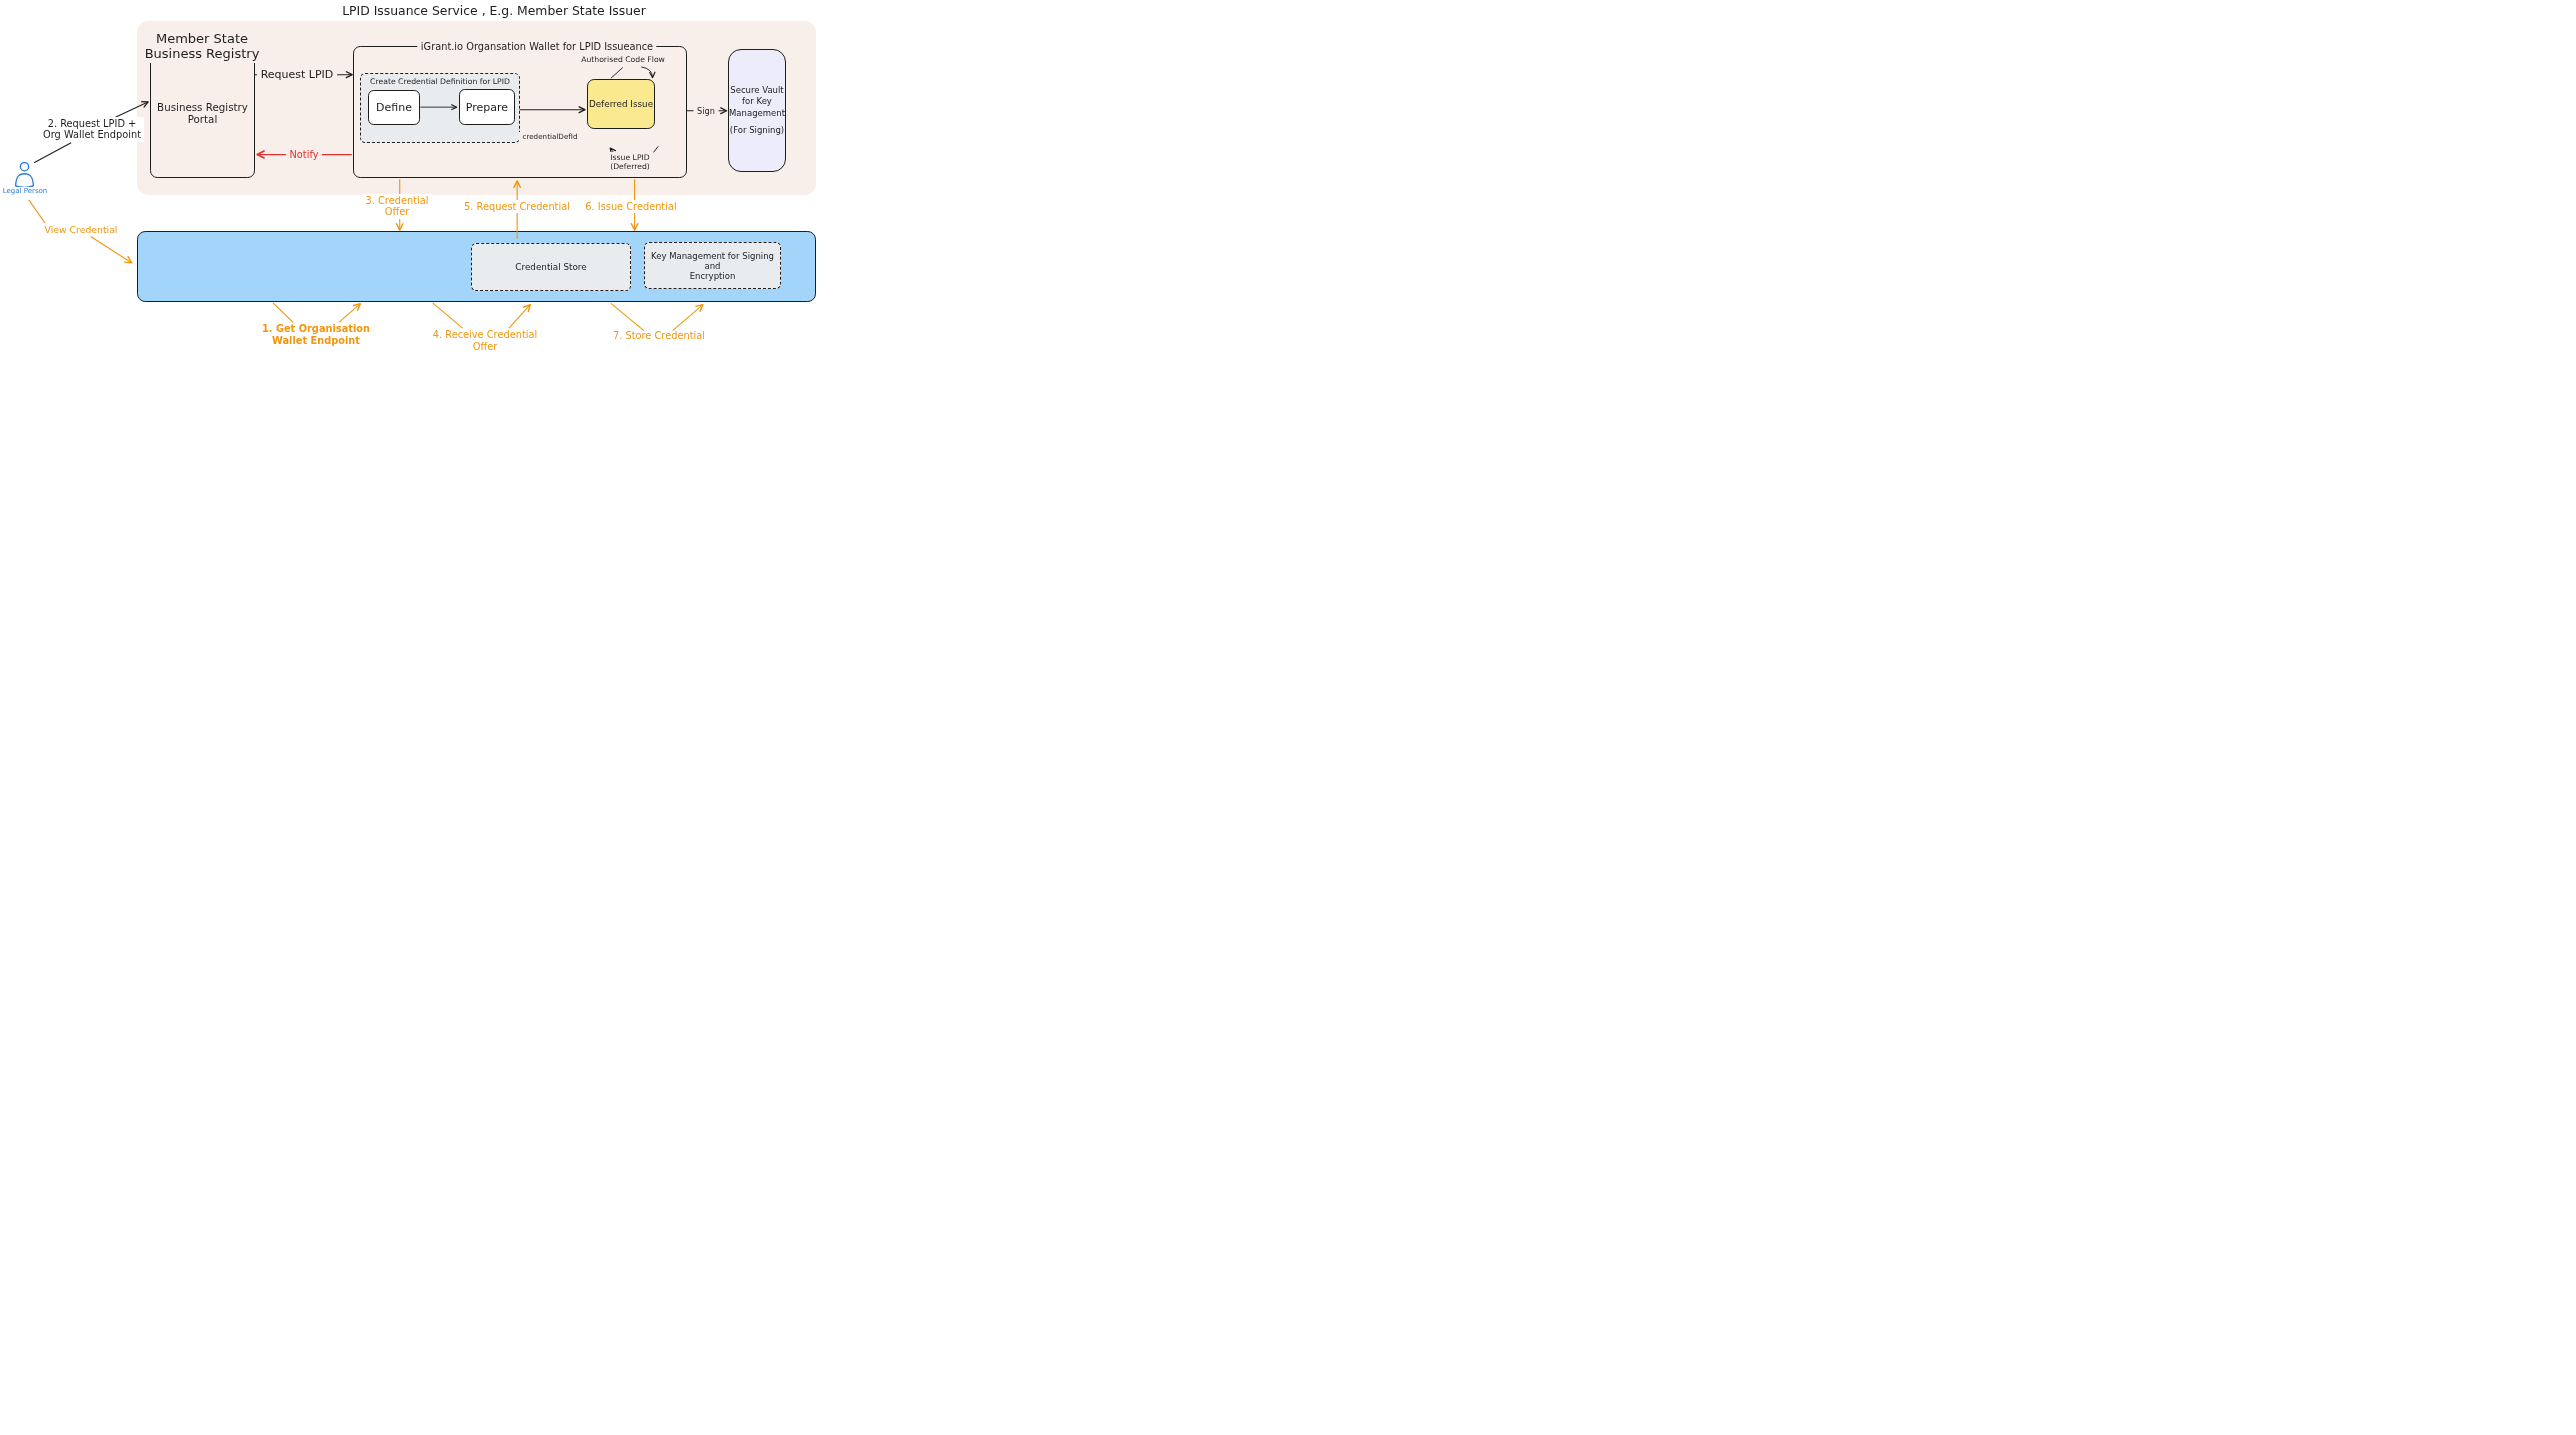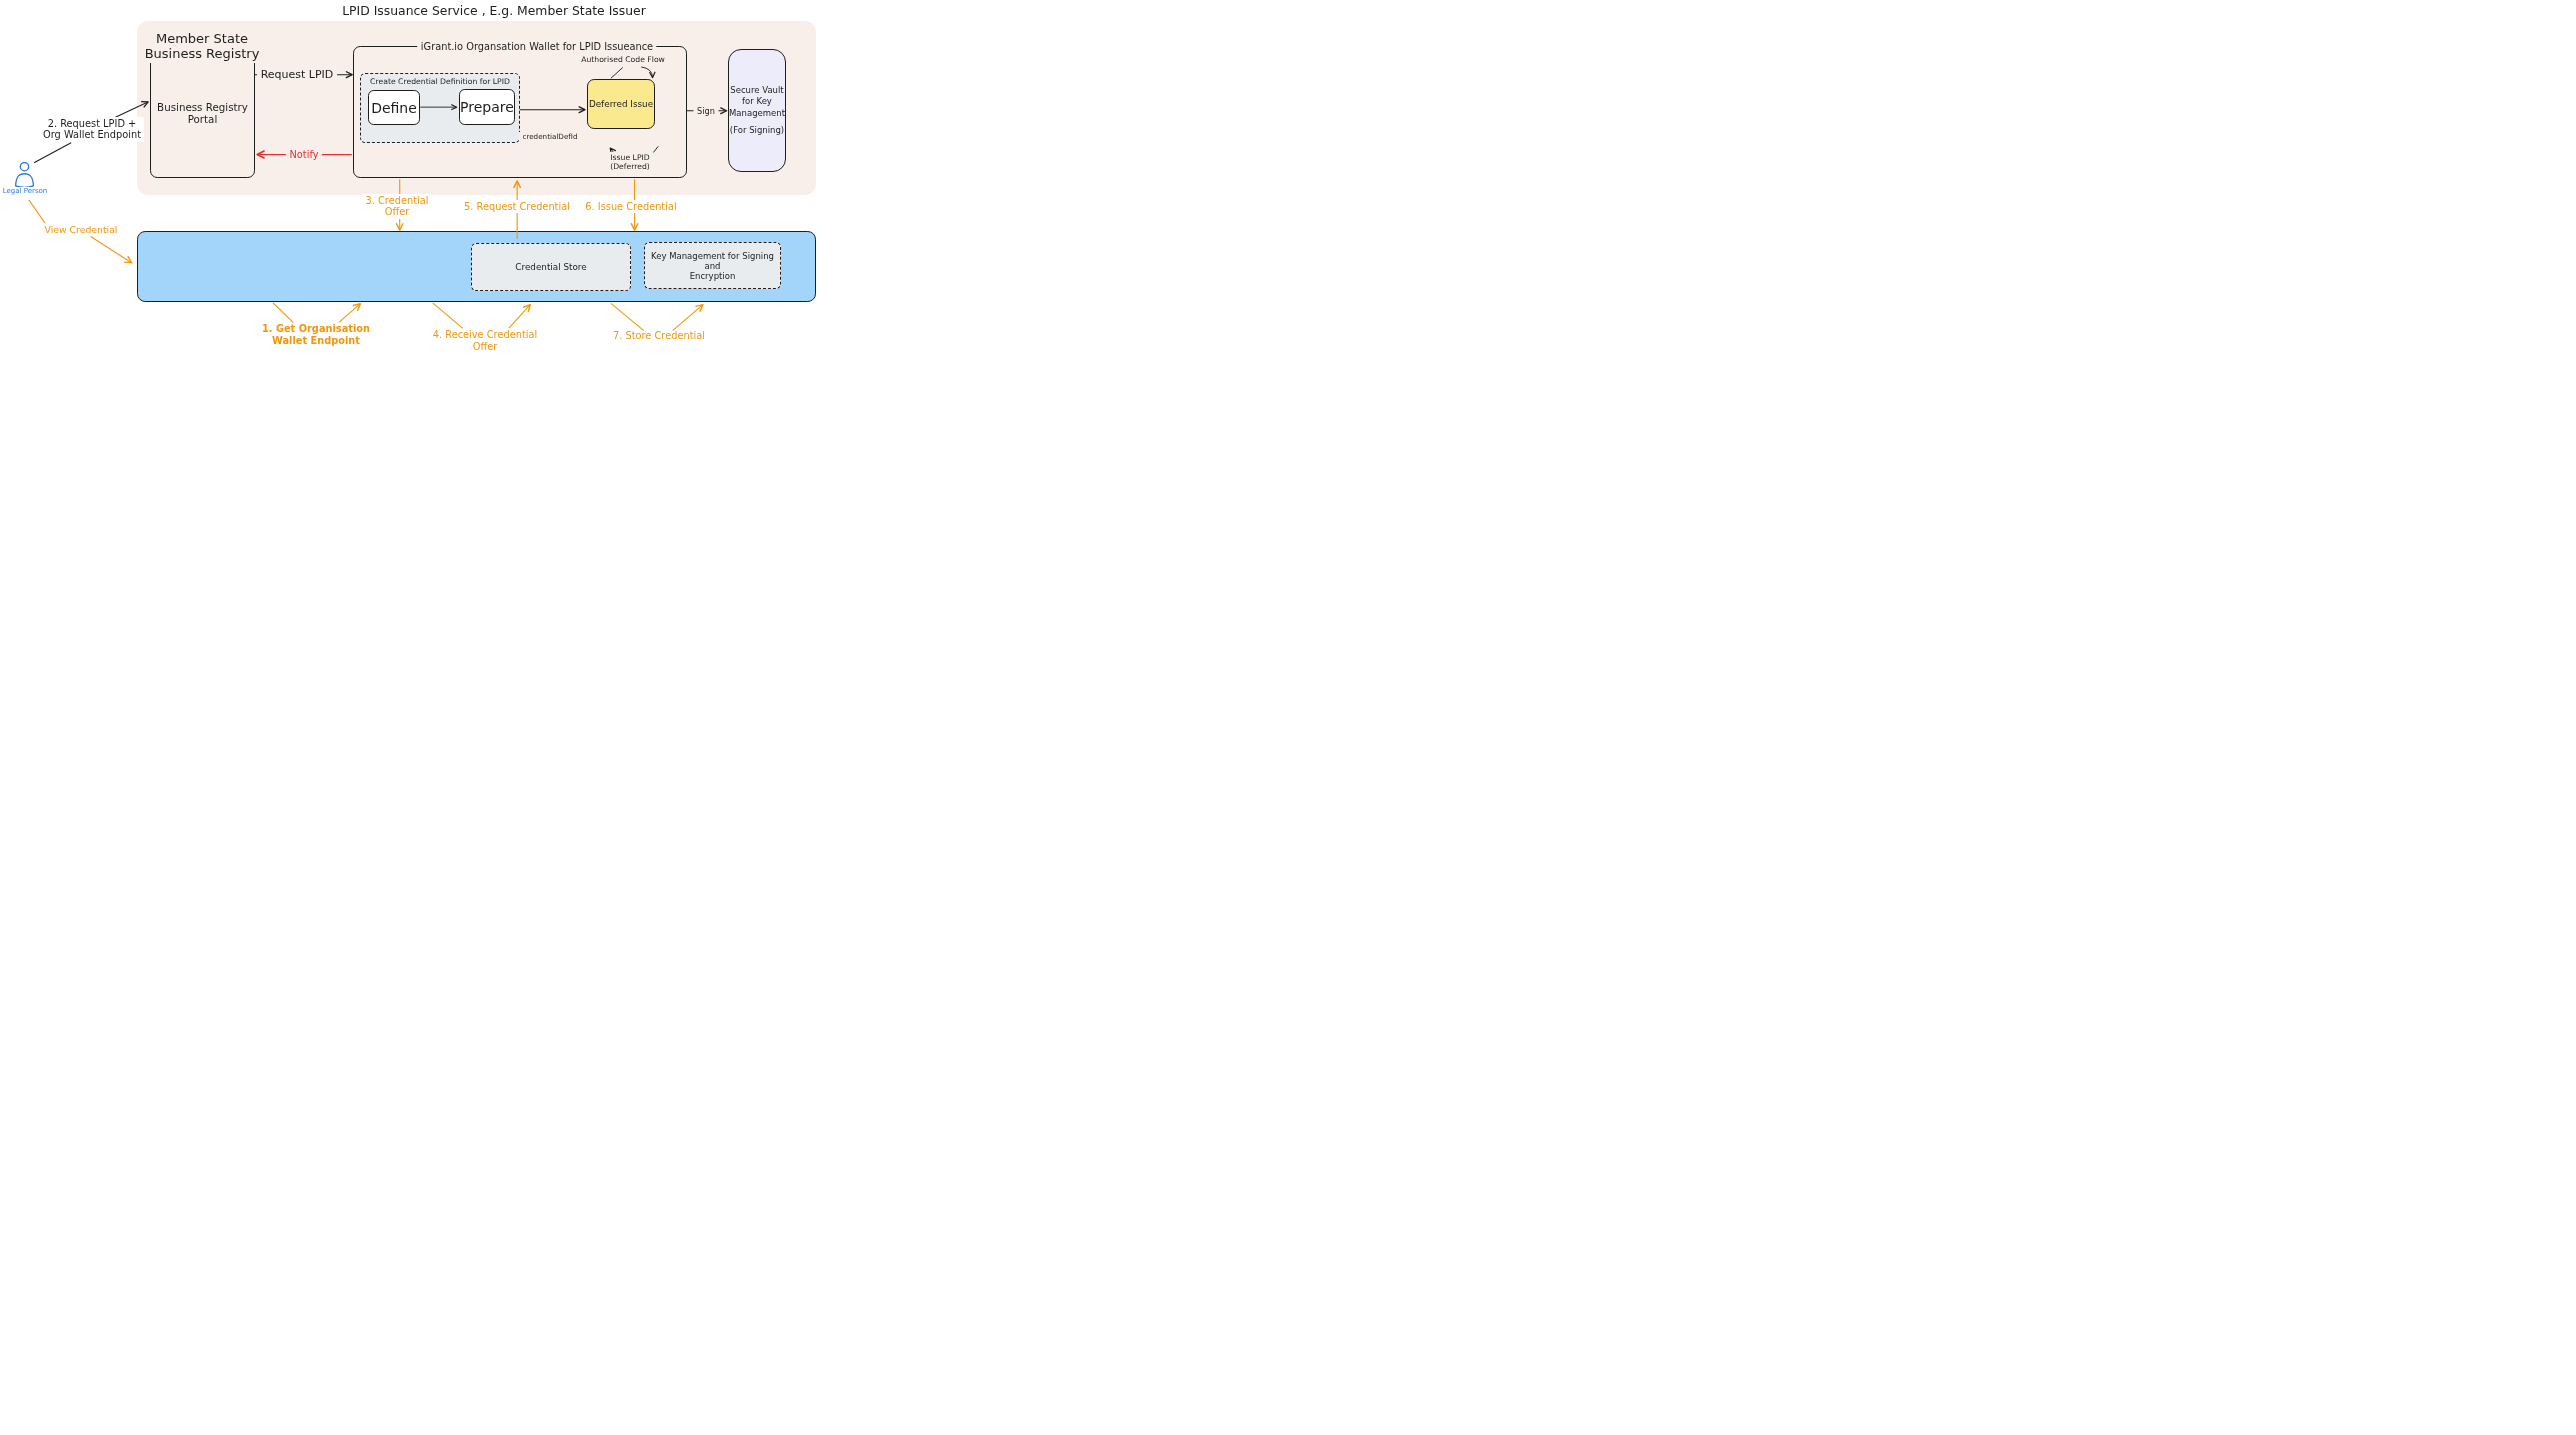--- a/index.html
+++ b/index.html
@@ -14,21 +14,21 @@
   .box{position:absolute;box-sizing:border-box;}
   .lbl{position:absolute;white-space:pre-line;text-align:center;transform:translateX(-50%);line-height:1.22;}
   .bg-pink{background:var(--pink);padding:0.5px 3.6px;}
   .bg-white{background:#ffffff;padding:0.5px 3.1px;}
   .orange-t{color:var(--orange);}
   .red-t{color:var(--red);}
   .container-pink{background:var(--pink);border-radius:11.3px;}
   .stroke-box{border:1px solid var(--ink);border-radius:7.2px;background:transparent;}
   .dashed-box{border:1.3px dashed var(--ink);border-radius:5.2px;background:var(--gray);}
   .white-node{border:1.5px solid var(--ink);border-radius:5.7px;background:#ffffff;
-    display:flex;align-items:center;justify-content:center;font-size:14px;}
+    display:flex;align-items:center;justify-content:center;font-size:11px;}
   .yellow-node{border:1.3px solid var(--ink);border-radius:7.2px;background:var(--yellow);
     display:flex;align-items:center;justify-content:center;font-size:8.8px;}
   .vault{border:1px solid var(--ink);border-radius:13px;background:var(--lavender);
     display:flex;flex-direction:column;align-items:center;justify-content:center;gap:6px;
     font-size:8.5px;text-align:center;white-space:pre-line;line-height:1.3;}
   .blue-bar{border:1.3px solid var(--ink);border-radius:8.2px;background:var(--blue);}
   .center-txt{display:flex;align-items:center;justify-content:center;text-align:center;white-space:pre-line;}
   svg.connectors{position:absolute;left:0;top:0;z-index:5;pointer-events:none;}
   .lbl{z-index:6;}
   .s-ink{stroke:var(--ink);fill:none;}

